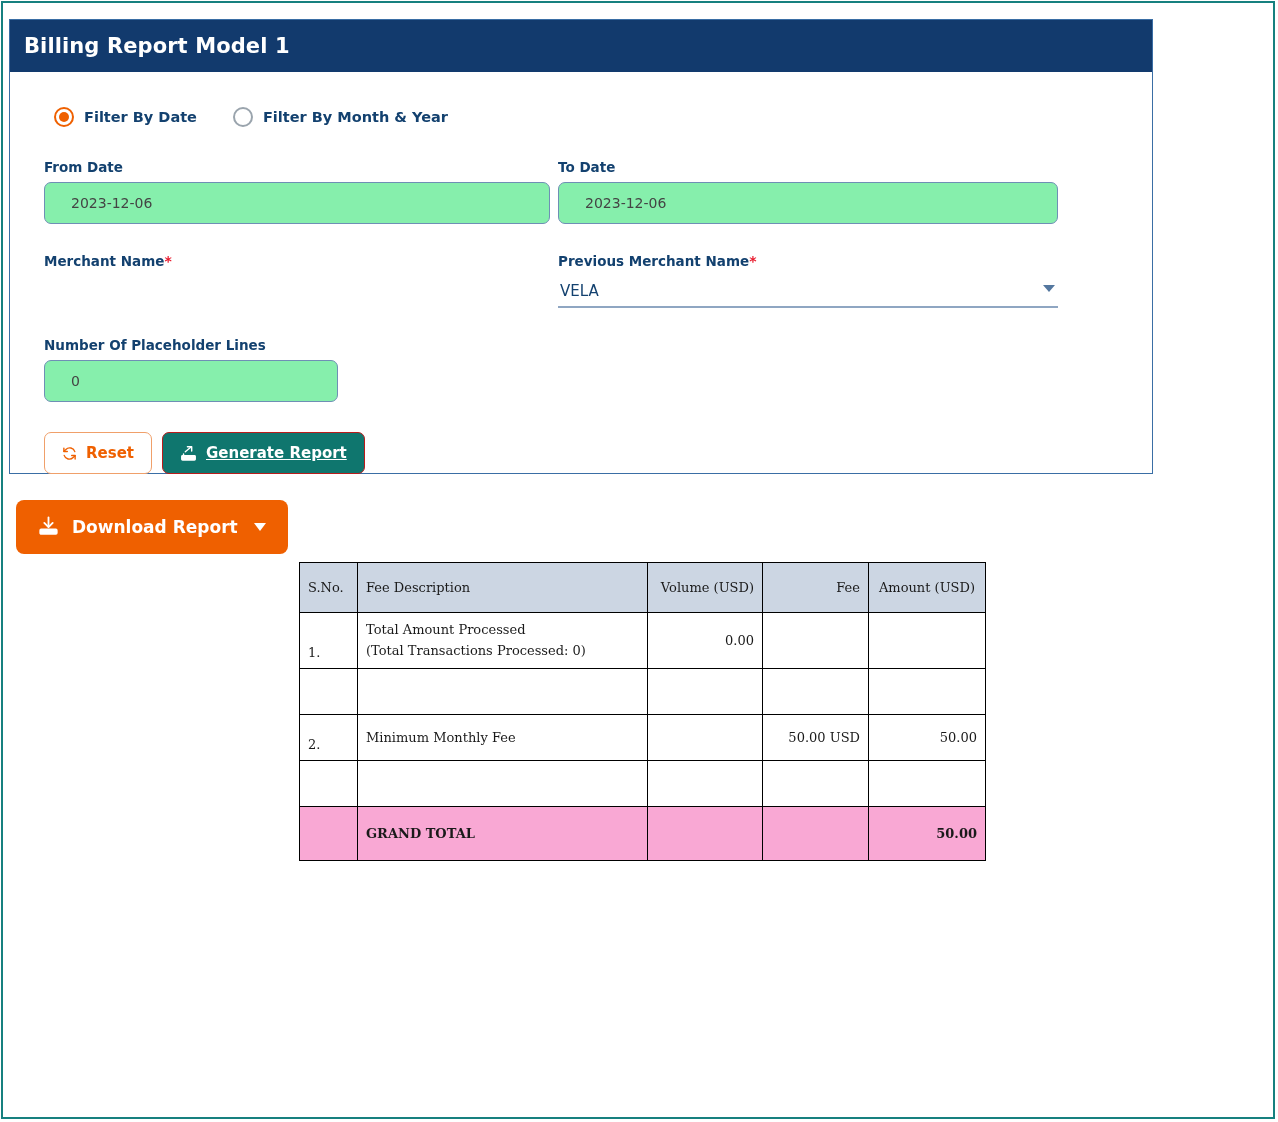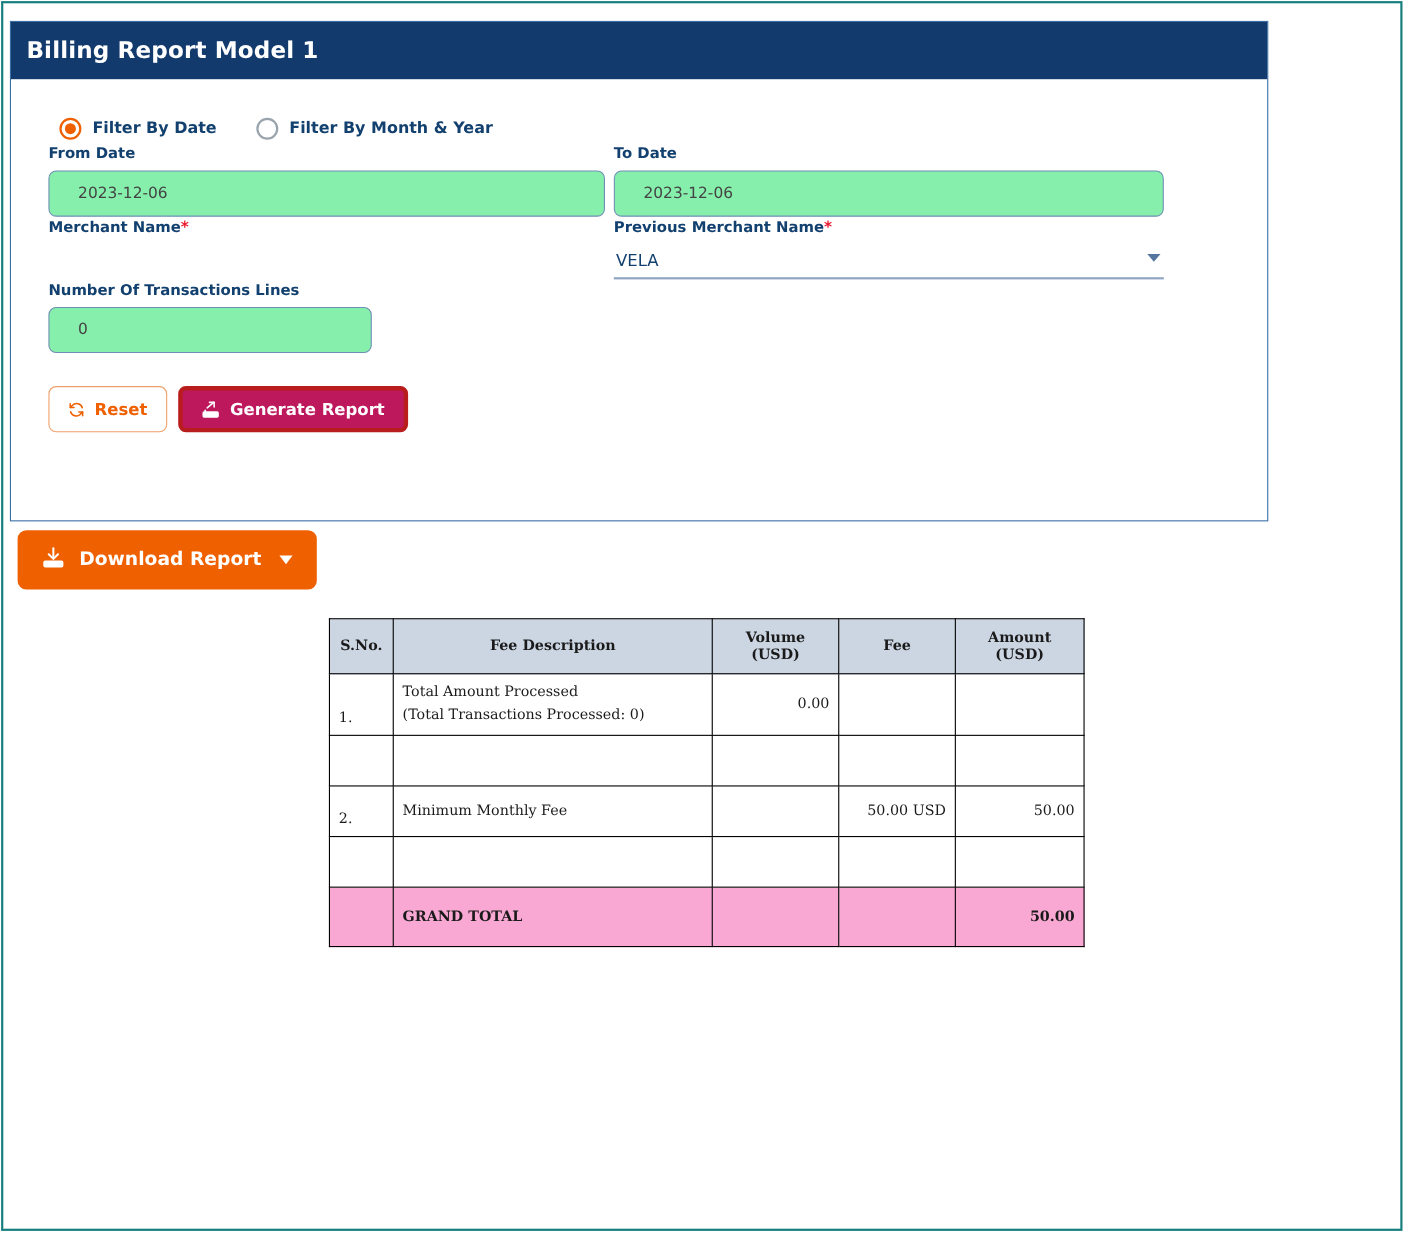--- a/index.html
+++ b/index.html
@@ -96,21 +96,21 @@
   .radio-label {
     font-size: 14.5px;
     font-weight: 600;
     color: #13416f;
     white-space: nowrap;
   }
 
   
   .field-row {
     display: flex;
-    margin-top: 2px;
+    margin-top: 29px;
   }
   .col-left  { width: 506px; margin-left: 8px; }
   .col-right { width: 500px; margin-left: 8px; }
 
   .field-label {
     font-size: 13.5px;
     font-weight: 700;
     color: #13416f;
     margin-bottom: 7px;
     display: block;
@@ -182,31 +182,32 @@
     box-sizing: border-box;
     height: 42px;
     padding: 0 17px;
   }
   .btn-outline {
     background: #ffffff;
     border: 1px solid #f0a06a;
     color: #ef6000;
   }
   .btn-solid {
-    background: #be185d;
-    border: 4px solid #b91c1c;
+    background: #0f766e;
+    border: 1px solid #b91c1c;
     color: #ffffff;
+    text-decoration: underline;
   }
   .btn svg { display: block; }
 
   
   .download-btn {
     position: absolute;
     left: 13px;
-    top: 479px;
+    top: 497px;
     height: 54px;
     padding: 0 22px;
     background: #ef6000;
     border: none;
     border-radius: 8px;
     color: #fff;
     font-size: 17px;
     font-weight: 600;
     font-family: "DejaVu Sans", "Liberation Sans", sans-serif;
     display: inline-flex;
@@ -236,23 +237,22 @@
   .report-table td {
     border: 1px solid #000000;
     font-size: 13px;
     color: #1a1a1a;
     padding: 5px 8px;
     box-sizing: border-box;
     vertical-align: middle;
   }
   .report-table thead th {
     background: #ccd6e3;
-    font-weight: 700;
+    font-weight: 400;
     height: 50px;
-    text-align: center;
   }
   .th-sno   { width: 58px;  text-align: left; }
   .th-desc  { width: 290px; text-align: left; }
   .th-vol   { width: 115px; text-align: right; }
   .th-fee   { width: 106px; text-align: right; }
   .th-amt   { width: 117px; text-align: center; }
 
   td.c-sno  { text-align: left; vertical-align: bottom; padding-bottom: 8px; }
   td.c-desc { text-align: left; }
   td.c-num  { text-align: right; }
@@ -312,21 +312,21 @@
           <label class="field-label"><span>Previous Merchant Name</span><span class="req-star">*</span></label>
           <div class="select-field">
             <span class="select-value">VELA</span>
             <span class="select-caret"></span>
           </div>
         </div>
       </div>
 
       <div class="field-row">
         <div class="narrow-input-wrap" style="margin-left:8px;">
-          <label class="field-label">Number Of Transactions Lines</label>
+          <label class="field-label">Number Of Placeholder Lines</label>
           <input class="text-input" type="text" value="0" style="">
         </div>
       </div>
 
       <div class="btn-row">
         <button class="btn btn-outline">
           <span>
             <svg width="15" height="15" viewBox="0 0 24 24" fill="none" stroke="#ef6000" stroke-width="2.2" stroke-linecap="round" stroke-linejoin="round">
               <path d="M20.5 9A8.5 8.5 0 0 0 6.2 5.6L3 8.5"></path>
               <polyline points="3,3.3 3,8.8 8.5,8.8"></polyline>

